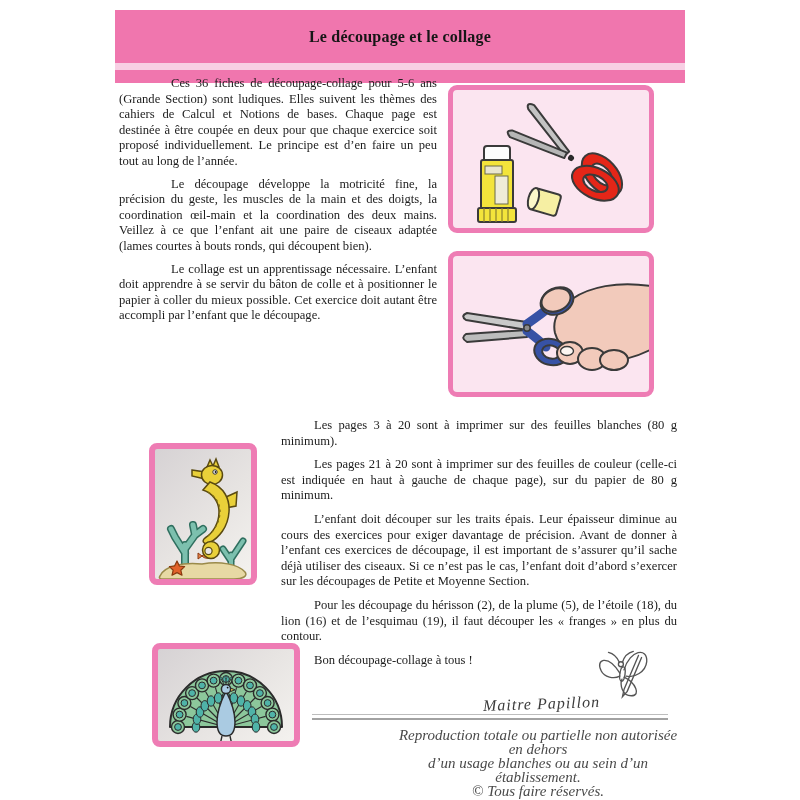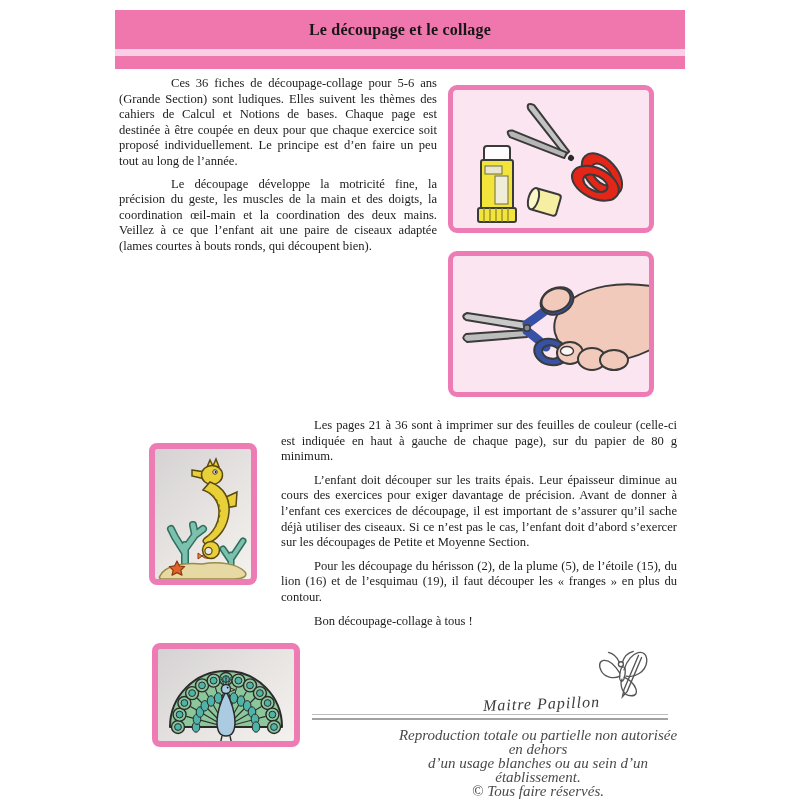--- a/index.html
+++ b/index.html
@@ -1,21 +1,21 @@
 <!DOCTYPE html>
 <html><head>
 <meta charset="utf-8">
 <style>
   html,body{margin:0;padding:0;background:#ffffff;}
   .page{position:relative;width:800px;height:800px;background:#ffffff;overflow:hidden;
         font-family:"Liberation Serif","DejaVu Serif",serif;color:#1c1c1c;}
 
   
   .band{position:absolute;left:115px;top:10px;width:570px;}
-  .band-main{background:#f076ae;height:39px;display:flex;align-items:center;justify-content:center;}
+  .band-main{background:#f076ae;height:53px;display:flex;align-items:center;justify-content:center;}
   .band-main h1{margin:0;font-size:16px;font-weight:bold;color:#161616;letter-spacing:.2px;}
   .band-stripe{background:#f8cfe4;height:7px;}
   .band-lower{background:#f076ae;height:13px;}
 
   
   .col p{margin:0 0 7px 0;text-align:justify;font-size:12.6px;line-height:15.6px;}
   .intro-col{position:absolute;left:119px;top:76px;width:318px;}
   .intro-col p{text-indent:52px;}
   .body-col{position:absolute;left:281px;top:418px;width:396px;}
   .body-col p{text-indent:33px;margin-bottom:8px;}
@@ -57,20 +57,21 @@
     <div class="band-main">
       <h1>Le découpage et le collage</h1>
     </div>
     <div class="band-stripe"></div>
     <div class="band-lower"></div>
   </header>
 
   <section class="col intro-col">
     <p>Ces 36 fiches de découpage-collage pour 5-6 ans (Grande Section) sont ludiques. Elles suivent les thèmes des cahiers de Calcul et Notions de bases. Chaque page est destinée à être coupée en deux pour que chaque exercice soit proposé individuellement. Le principe est d’en faire un peu tout au long de l’année.</p>
     <p>Le découpage développe la motricité fine, la précision du geste, les muscles de la main et des doigts, la coordination œil-main et la coordination des deux mains. Veillez à ce que l’enfant ait une paire de ciseaux adaptée (lames courtes à bouts ronds, qui découpent bien).</p>
+    <p>Le collage est un apprentissage nécessaire. L’enfant doit apprendre à se servir du bâton de colle et à positionner le papier à coller du mieux possible. Cet exercice doit autant être accompli par l’enfant que le découpage.</p>
   </section>
 
   <figure class="panel panel-1">
     <svg viewBox="0 0 196 138" aria-hidden="true">
 
       <g>
         <rect x="31" y="56" width="26" height="17" rx="3" fill="#fdfdfd" stroke="#3a3a3a" stroke-width="2"></rect>
         <rect x="28" y="70" width="32" height="50" rx="2" fill="#f3e43b" stroke="#3a3a3a" stroke-width="2"></rect>
         <rect x="32" y="76" width="17" height="8" fill="#e9e6cf" stroke="#6a6a4a" stroke-width="1"></rect>
         <rect x="42" y="86" width="13" height="28" fill="#efecd8" stroke="#6a6a4a" stroke-width="1"></rect>
@@ -119,23 +120,24 @@
         <ellipse cx="103" cy="44" rx="15" ry="11" transform="rotate(-22 103 44)" fill="#f2cabb" stroke="#3a3a3a" stroke-width="2"></ellipse>
         <ellipse cx="117" cy="97" rx="13" ry="11" fill="#f2cabb" stroke="#3a3a3a" stroke-width="2"></ellipse>
         <ellipse cx="139" cy="103" rx="14" ry="11" fill="#f2cabb" stroke="#3a3a3a" stroke-width="2"></ellipse>
         <ellipse cx="161" cy="104" rx="14" ry="10" fill="#f2cabb" stroke="#3a3a3a" stroke-width="2"></ellipse>
         <ellipse cx="114" cy="95" rx="6.5" ry="4.5" fill="#fcf6f2" stroke="#3a3a3a" stroke-width="1.4"></ellipse>
       </g>
     </svg>
   </figure>
 
   <section class="col body-col">
-    <p>Les pages 21 à 36 sont à imprimer sur des feuilles de couleur (celle-ci est indiquée en haut à gauche de chaque page), sur du papier de 80 g minimum.</p>
+    <p>Les pages 3 à 20 sont à imprimer sur des feuilles blanches (80 g minimum).</p>
+    <p>Les pages 21 à 20 sont à imprimer sur des feuilles de couleur (celle-ci est indiquée en haut à gauche de chaque page), sur du papier de 80 g minimum.</p>
     <p>L’enfant doit découper sur les traits épais. Leur épaisseur diminue au cours des exercices pour exiger davantage de précision. Avant de donner à l’enfant ces exercices de découpage, il est important de s’assurer qu’il sache déjà utiliser des ciseaux. Si ce n’est pas le cas, l’enfant doit d’abord s’exercer sur les découpages de Petite et Moyenne Section.</p>
-    <p>Pour les découpage du hérisson (2), de la plume (5), de l’étoile (15), du lion (16) et de l’esquimau (19), il faut découper les « franges » en plus du contour.</p>
+    <p>Pour les découpage du hérisson (2), de la plume (5), de l’étoile (18), du lion (16) et de l’esquimau (19), il faut découper les « franges » en plus du contour.</p>
     <p class="closing">Bon découpage-collage à tous !</p>
   </section>
 
   <figure class="photo photo-seahorse">
     <svg viewBox="0 0 96 130" aria-hidden="true">
 
       <g fill="none" stroke-linecap="round">
         <path d="M30,122 L30,96 M30,104 L20,88 L16,80 M30,100 L40,86 M40,86 L38,76 M40,86 L48,80" stroke="#2f6f5f" stroke-width="8"></path>
         <path d="M30,122 L30,96 M30,104 L20,88 L16,80 M30,100 L40,86 M40,86 L38,76 M40,86 L48,80" stroke="#7cc0ae" stroke-width="5"></path>
       </g>

